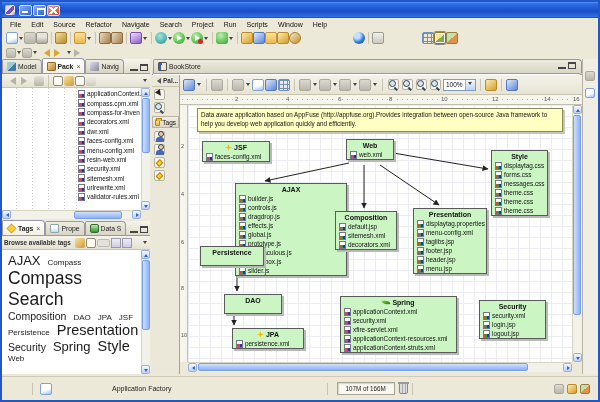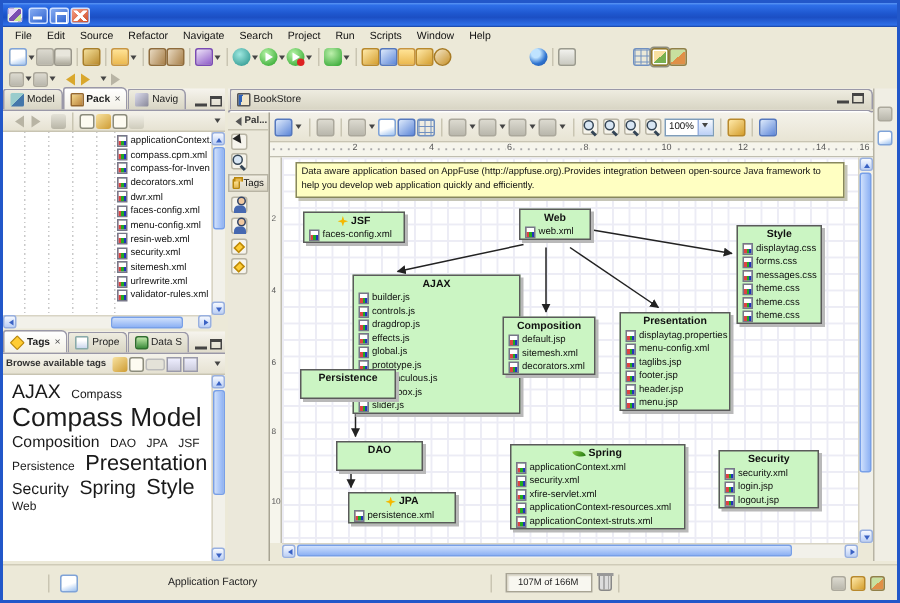--- a/index.html
+++ b/index.html
@@ -399,21 +399,21 @@
       <span class="idestub"></span>
       <span class="idestub"></span>
       <span class="dd" style="margin-left:auto"></span>
     </div>
     <div class="cloud" style="position:absolute;left:0;top:29px;right:9px;bottom:0;">
       <div class="row">
           <span class="t-m">AJAX</span>
           <span class="t-xs">Compass</span>
         </div>
       <div class="row">
-          <span class="t-xl">Compass Model</span>
+          <span class="t-xl">Compass Search</span>
         </div>
       <div class="row">
           <span class="t-s">Composition</span>
           <span class="t-xs">DAO</span>
           <span class="t-xs">JPA</span>
           <span class="t-xs">JSF</span>
         </div>
       <div class="row">
           <span class="t-xs">Persistence</span>
           <span class="t-l">Presentation</span>

